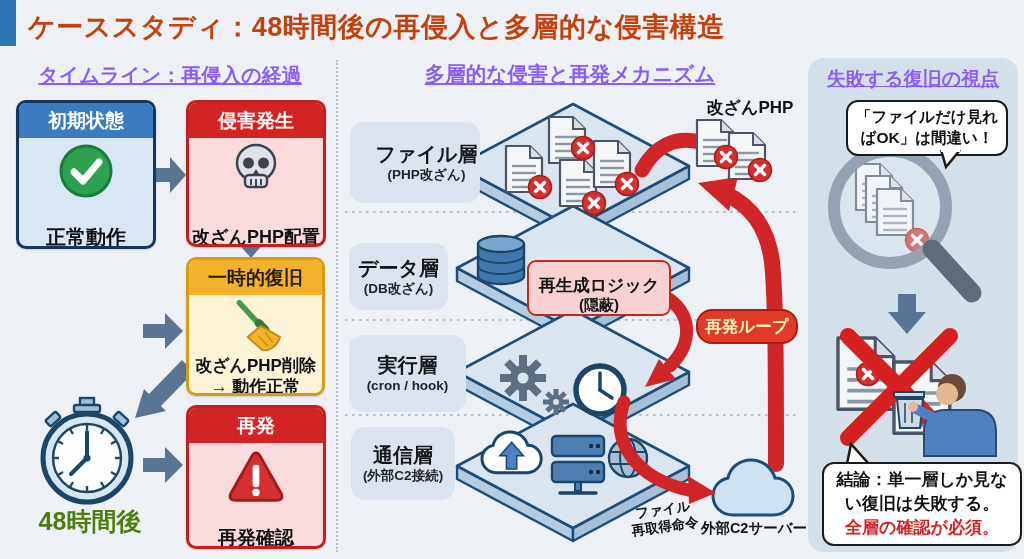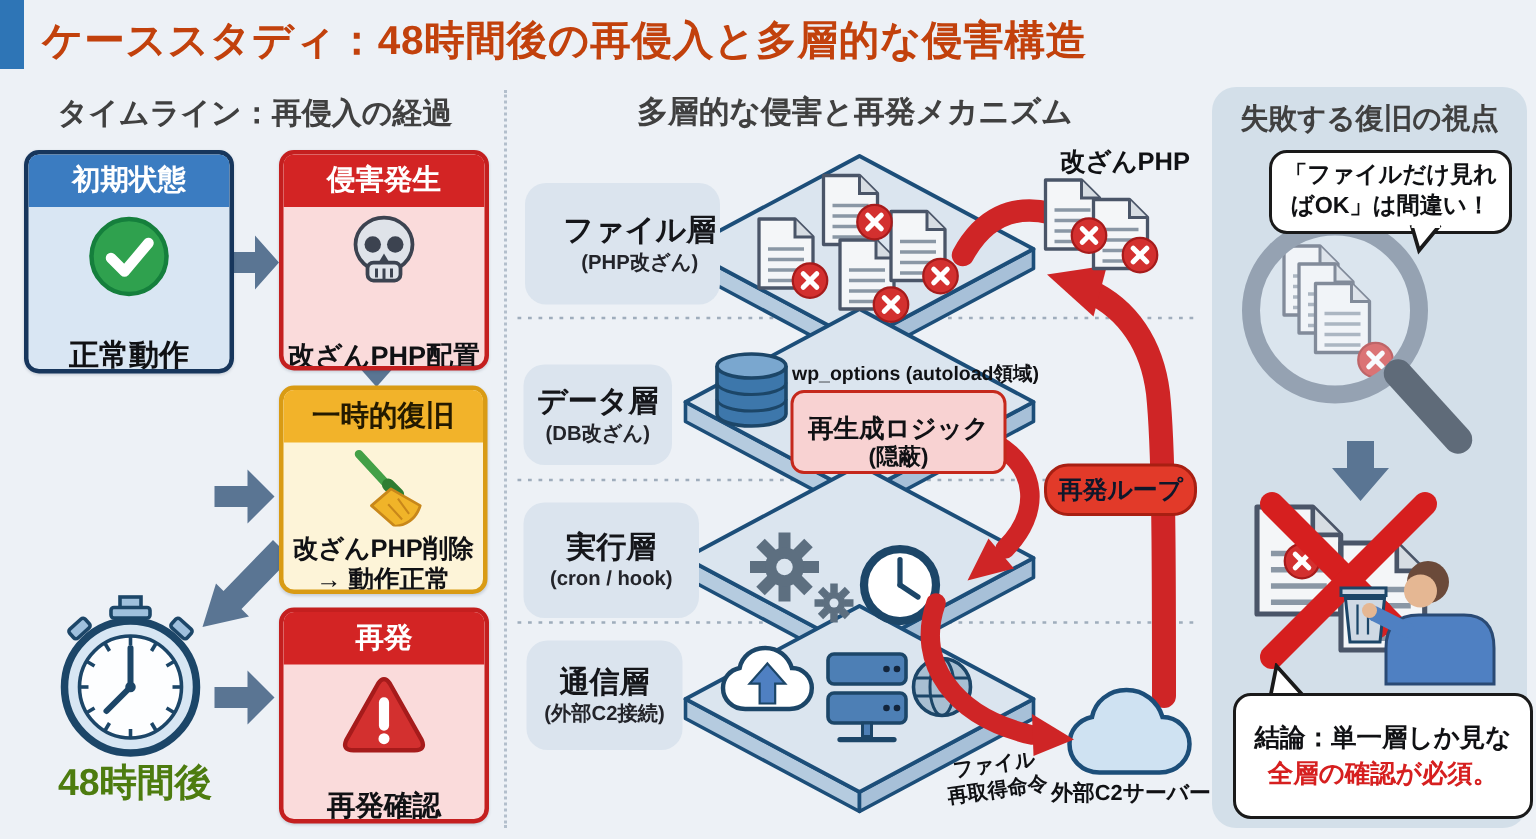--- a/index.html
+++ b/index.html
@@ -4,42 +4,42 @@
 <style>
   html,body{margin:0;padding:0;background:#edf1f6;}
   .canvas{position:relative;width:1024px;height:559px;background:#edf1f6;
           font-family:"Liberation Sans",sans-serif;color:#17181a;overflow:hidden;}
   .abs{position:absolute;}
   .ctr{text-align:center;}
   .nw{white-space:nowrap;}
   
   .accent{left:0;top:0;width:16px;height:46px;background:#2e75b6;}
   .title{left:28px;top:9px;font-size:27px;font-weight:bold;color:#c2410c;letter-spacing:.5px;}
-  .colhead{font-size:20px;font-weight:bold;color:#404040;}
+  .colhead{font-size:20px;font-weight:bold;color:#8b5cf6;text-decoration:underline;}
   
   .tbox{border:3px solid;border-radius:10px;overflow:hidden;background:#fff;box-shadow:0 1px 2px rgba(30,50,80,.18);}
   .tbox .hd{height:35px;line-height:35px;text-align:center;font-size:19px;font-weight:bold;color:#fff;}
   .tbox .bd{display:flex;flex-direction:column;align-items:center;justify-content:space-between;height:calc(100% - 35px);padding:4px 14px;}
   .tbox .tx{font-size:19px;font-weight:bold;color:#101114;line-height:1.25;text-align:center;}
   .b-blue {border-color:#17365c;background:#d9e6f3;}
   .b-blue .hd{background:#3b7cc1;}
   .b-red  {border-color:#c41f1f;background:#fadbdb;}
   .b-red  .hd{background:#d32424;}
   .b-amber{border-color:#d99b14;background:#fdf4d8;}
   .b-amber .hd{background:#f2b32a;color:#241a00;}
   .elapsed{font-size:25px;font-weight:bold;color:#4d7c0f;}
   
   .layerlab{background:#dbe4ee;border-radius:14px;display:flex;flex-direction:column;
             align-items:center;justify-content:center;line-height:1.25;}
   .layerlab .nm{font-size:20px;font-weight:bold;color:#15161a;}
   .layerlab .sb{font-size:13.5px;font-weight:bold;color:#23242a;}
   .ann{font-weight:bold;color:#101114;}
   .regen{background:#f8d2d2;border:2.5px solid #c5281c;border-radius:9px;
          display:flex;flex-direction:column;align-items:center;justify-content:flex-end;line-height:1.2;}
-  .looplab{background:#e23a29;border:2px solid #a81f12;border-radius:16px;color:#0f172a;
+  .looplab{background:#e23a29;border:2px solid #a81f12;border-radius:16px;color:#fef9c3;
            font-size:16.5px;font-weight:bold;display:flex;align-items:center;justify-content:center;}
   
   .panel{left:808px;top:58px;width:210px;height:494px;background:#d3dfe9;border-radius:16px;}
   .bubble{background:#fff;border:2.5px solid #1a1a1a;border-radius:12px;
           display:flex;flex-direction:column;align-items:center;justify-content:center;line-height:1.35;}
   .dotv{border-left:2px dotted #b3bfcc;}
 </style>
 </head>
 <body>
 
@@ -330,21 +330,20 @@
   <div class="abs layerlab" style="left:349px;top:335px;width:117px;height:77px;">
     <div class="nm nw">実行層</div>
     <div class="sb nw">(cron / hook)</div>
   </div>
   <div class="abs layerlab" style="left:351px;top:427px;width:104px;height:73px;">
     <div class="nm nw">通信層</div>
     <div class="sb nw">(外部C2接続)</div>
   </div>
 
   <div class="abs ann ctr nw" style="left:695px;top:96px;width:110px;font-size:17px;">改ざんPHP</div>
-  <div class="abs ann nw" style="left:528px;top:240px;font-size:13px;">wp_options (autoload領域)</div>
   <div class="abs regen" style="left:527px;top:260px;width:140px;height:52px;">
     <div class="ann nw" style="font-size:17px;">再生成ロジック</div>
     <div class="ann nw" style="font-size:15px;">(隠蔽)</div>
   </div>
   <div class="abs looplab nw" style="left:696px;top:309px;width:98px;height:31px;">再発ループ</div>
   <div class="abs ctr" style="left:620px;top:502px;width:88px;line-height:1.25;transform:rotate(-8deg);">
     <div class="ann nw" style="font-size:13.5px;">ファイル</div>
     <div class="ann nw" style="font-size:13.5px;">再取得命令</div>
   </div>
   <div class="abs ann ctr nw" style="left:694px;top:519px;width:120px;font-size:14.5px;">外部C2サーバー</div>
@@ -357,16 +356,17 @@
     <path d="M3,0 L8,17 L22,0" fill="#fff" stroke="#1a1a1a" stroke-width="2.5"></path>
     <path d="M3,0 H22" stroke="#fff" stroke-width="4"></path>
   </svg>
 
   <svg class="abs" style="left:844px;top:442px;" width="28" height="22" viewBox="0 0 28 22">
     <path d="M3,22 L7,2 L25,22" fill="#fff" stroke="#1a1a1a" stroke-width="2.5"></path>
     <path d="M3,22 H25" stroke="#fff" stroke-width="4"></path>
   </svg>
   <div class="abs bubble" style="left:822px;top:462px;width:196px;height:80px;line-height:1.4;">
     <div class="ann nw" style="font-size:17px;">結論：単一層しか見な</div>
+    <div class="ann nw" style="font-size:17px;">い復旧は失敗する。</div>
     <div class="ann nw" style="font-size:17px;color:#d61f1f;">全層の確認が必須。</div>
   </div>
 
 </div>
 
 </body></html>

